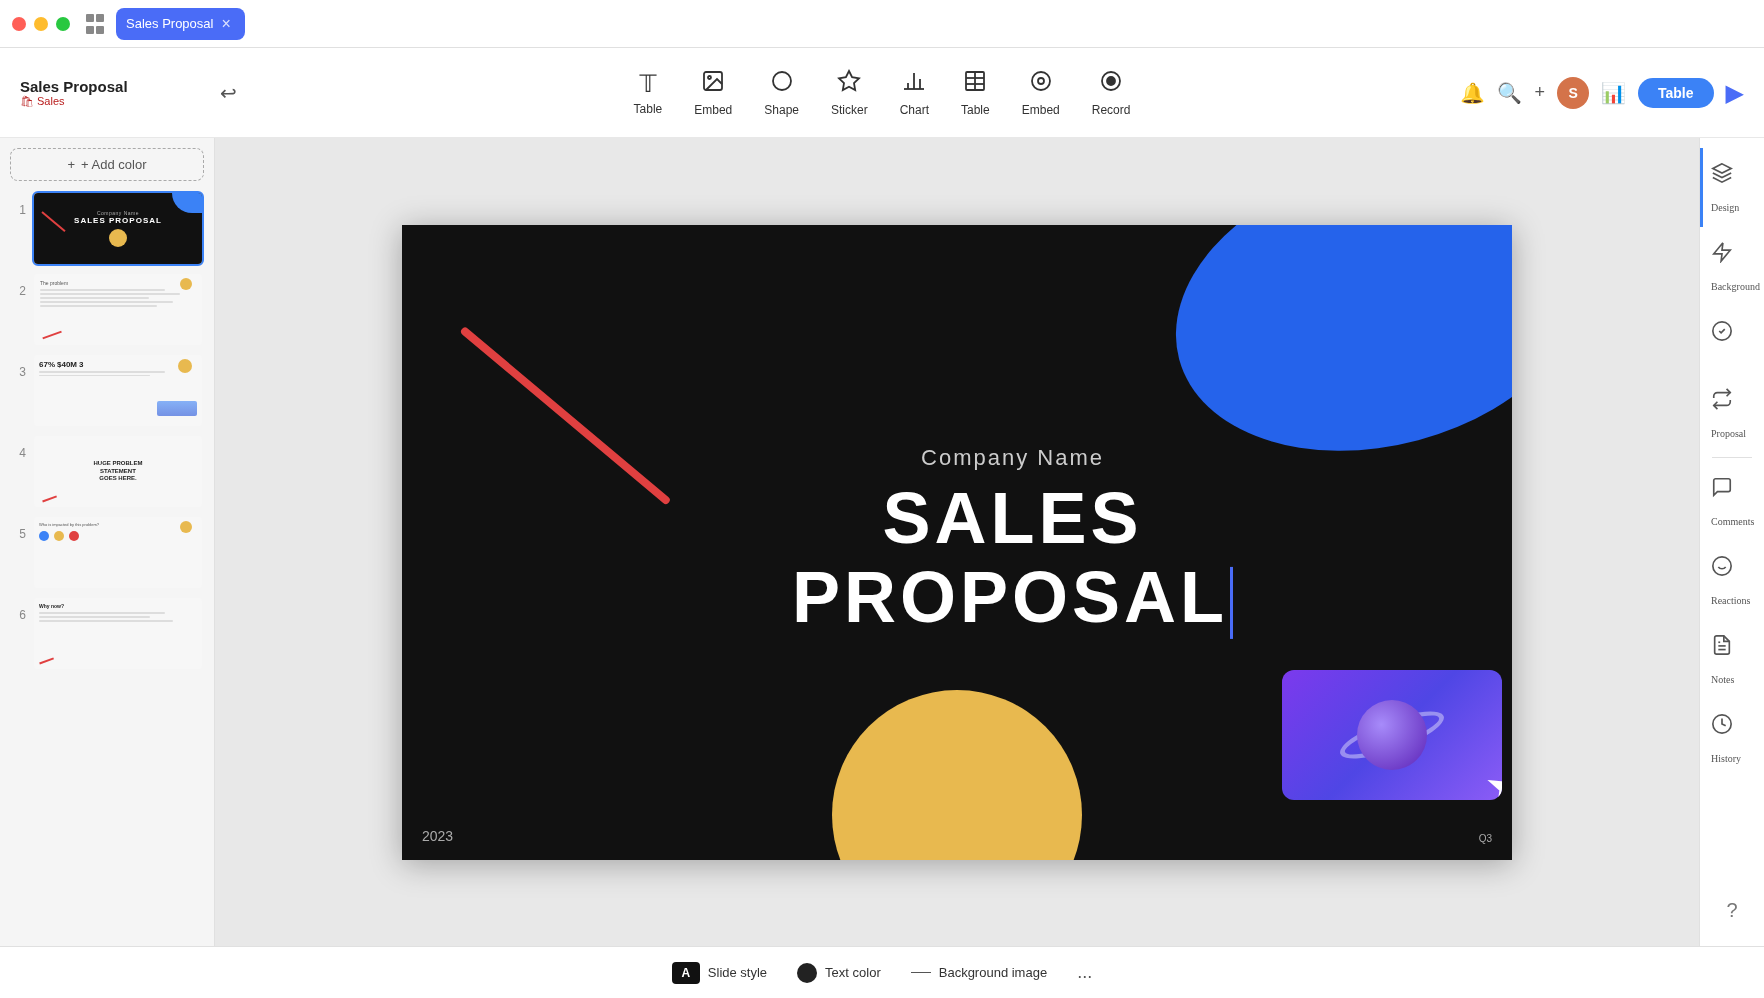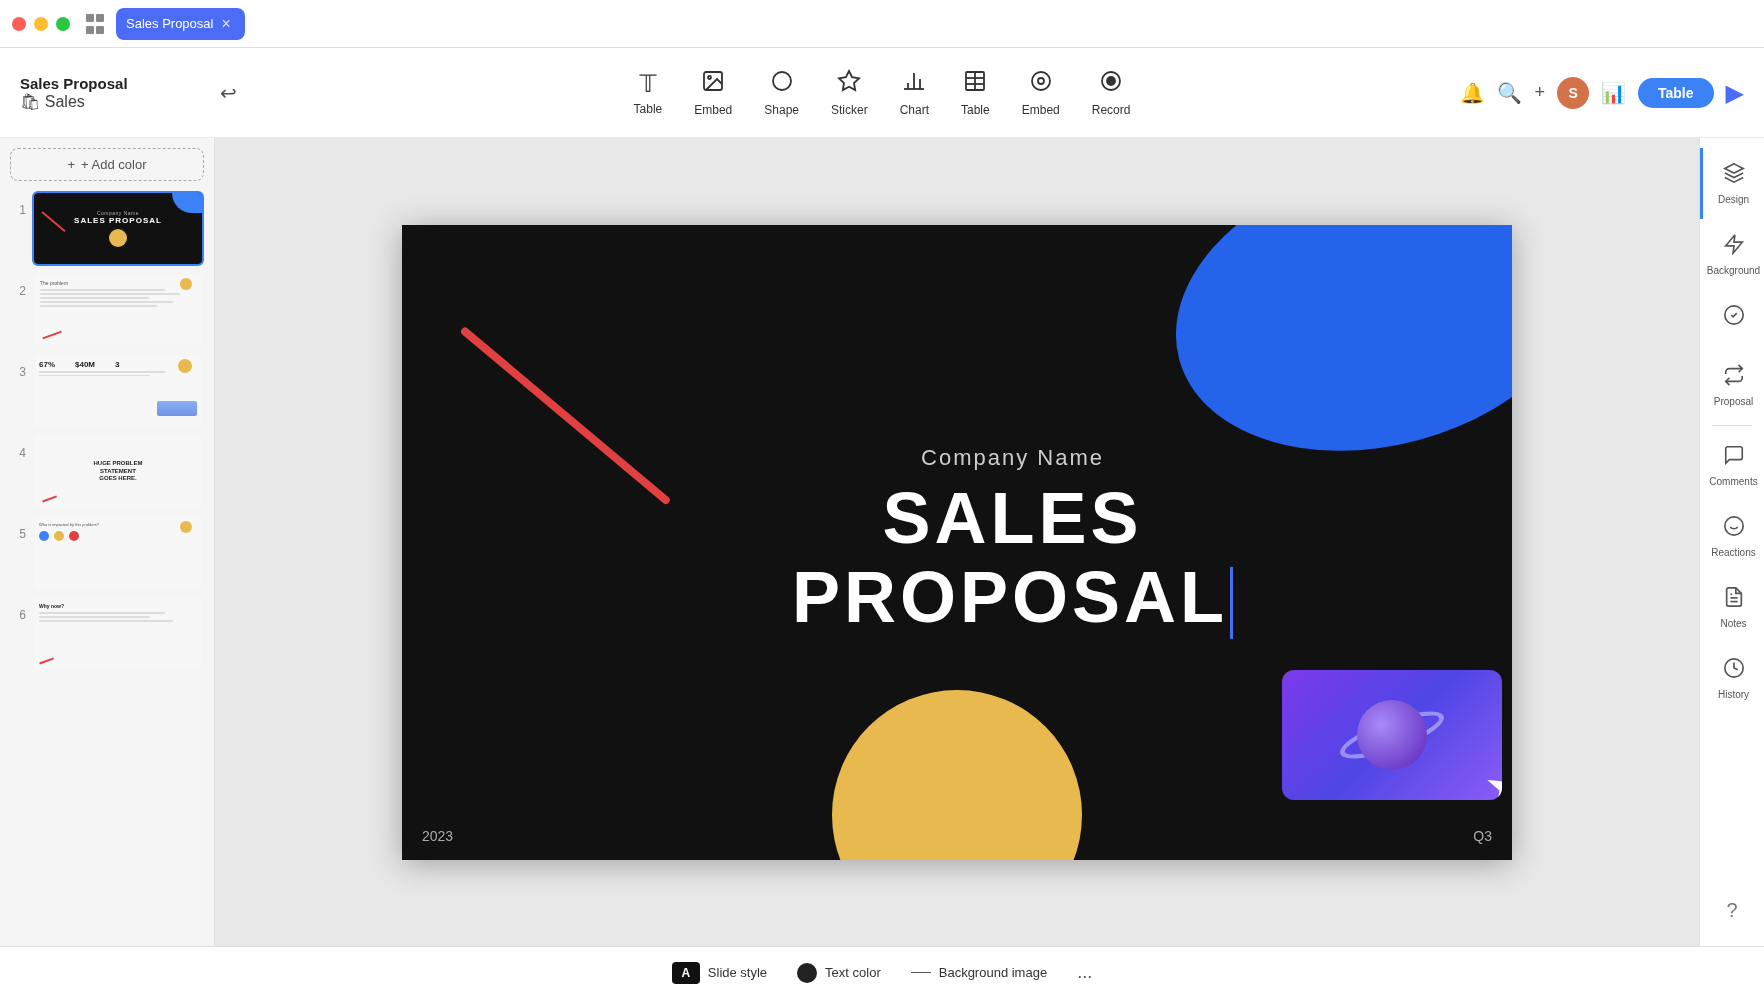--- a/index.html
+++ b/index.html
@@ -49,21 +49,21 @@
       position: relative;
       padding: 0 20px;
     }
     .toolbar-left {
       position: absolute;
       left: 20px;
       display: flex;
       flex-direction: column;
     }
     .toolbar-title { font-size: 15px; font-weight: 700; color: #222; }
-    .toolbar-sub { font-size: 16px; color: #404040; }
+    .toolbar-sub { font-size: 11px; color: #b91c1c; }
     .toolbar-undo {
       position: absolute;
       left: 220px;
       display: flex;
       align-items: center;
     }
     .undo-btn { background: none; border: none; cursor: pointer; font-size: 20px; color: #555; }
     .toolbar-tools {
       display: flex;
       gap: 32px;
@@ -250,21 +250,21 @@
       bottom: 16px;
       left: 20px;
       color: #aaa;
       font-size: 14px;
     }
     .slide-q3 {
       position: absolute;
       bottom: 16px;
       right: 20px;
       color: #aaa;
-      font-size: 14px;
+      font-size: 10px;
       margin-left: 24px;
     }
 
     
     .planet-sticker {
       position: absolute;
       bottom: 60px;
       right: 10px;
       width: 220px;
       height: 130px;
@@ -315,26 +315,27 @@
       border-left: 1px solid #e0e0e0;
       display: flex;
       flex-direction: column;
       align-items: center;
       padding: 10px 0;
       gap: 0;
     }
     .sidebar-item {
       display: flex;
       flex-direction: column;
-      align-items: center;
+      align-items: flex-start;
       padding: 14px 8px;
       cursor: pointer;
       width: 100%;
       border-left: 3px solid transparent;
-      gap: 4px;
+      gap: 12px;
+      font-family: Liberation Serif, serif;
     }
     .sidebar-item.active { border-left-color: #3b82f6; }
     .sidebar-icon { font-size: 22px; color: #555; }
     .sidebar-label { font-size: 10px; color: #555; text-align: center; }
     .sidebar-divider { width: 40px; height: 1px; background: #e0e0e0; margin: 4px 0; }
     .help-btn { margin-top: auto; background: none; border: none; cursor: pointer; font-size: 20px; color: #777; padding: 14px; }
 
     
     .bottom-bar {
       height: 52px;
@@ -516,21 +517,21 @@
           <div class="thumb2-red" style="position:absolute;bottom:10px;left:8px;width:20px;height:1.5px;background:#e04040;transform:rotate(-20deg);"></div>
           <div style="position:absolute;top:4px;right:10px;width:12px;height:12px;border-radius:50%;background:#e8b94f;"></div>
         </div>
       </div>
     </div>
 
     <div class="slide-thumb-wrap">
       <span class="slide-num">3</span>
       <div class="slide-thumb">
         <div class="slide-thumb-inner thumb3" style="background:#f7f7f7;padding:5px;position:relative;">
-          <div style="display:flex;gap:20px;align-items:baseline;margin-bottom:2px;">
+          <div style="display:flex;gap:2px;align-items:baseline;margin-bottom:2px;">
             <span style="font-size:8px;font-weight:700;color:#222;">67%</span>
             <span style="font-size:8px;font-weight:700;color:#222;">$40M</span>
             <span style="font-size:8px;font-weight:700;color:#222;">3</span>
           </div>
           <div style="display:flex;flex-direction:column;gap:2px;margin-top:2px;">
             <div style="height:1.5px;background:#ddd;border-radius:1px;width:80%;"></div>
             <div style="height:1.5px;background:#ddd;border-radius:1px;width:70%;"></div>
           </div>
           <div style="position:absolute;top:4px;right:10px;width:14px;height:14px;border-radius:50%;background:#e8b94f;"></div>
           <div style="position:absolute;bottom:10px;right:5px;width:40px;height:15px;background:linear-gradient(180deg,#3b82f6,#1d4ed8);border-radius:2px;opacity:0.6;"></div>

